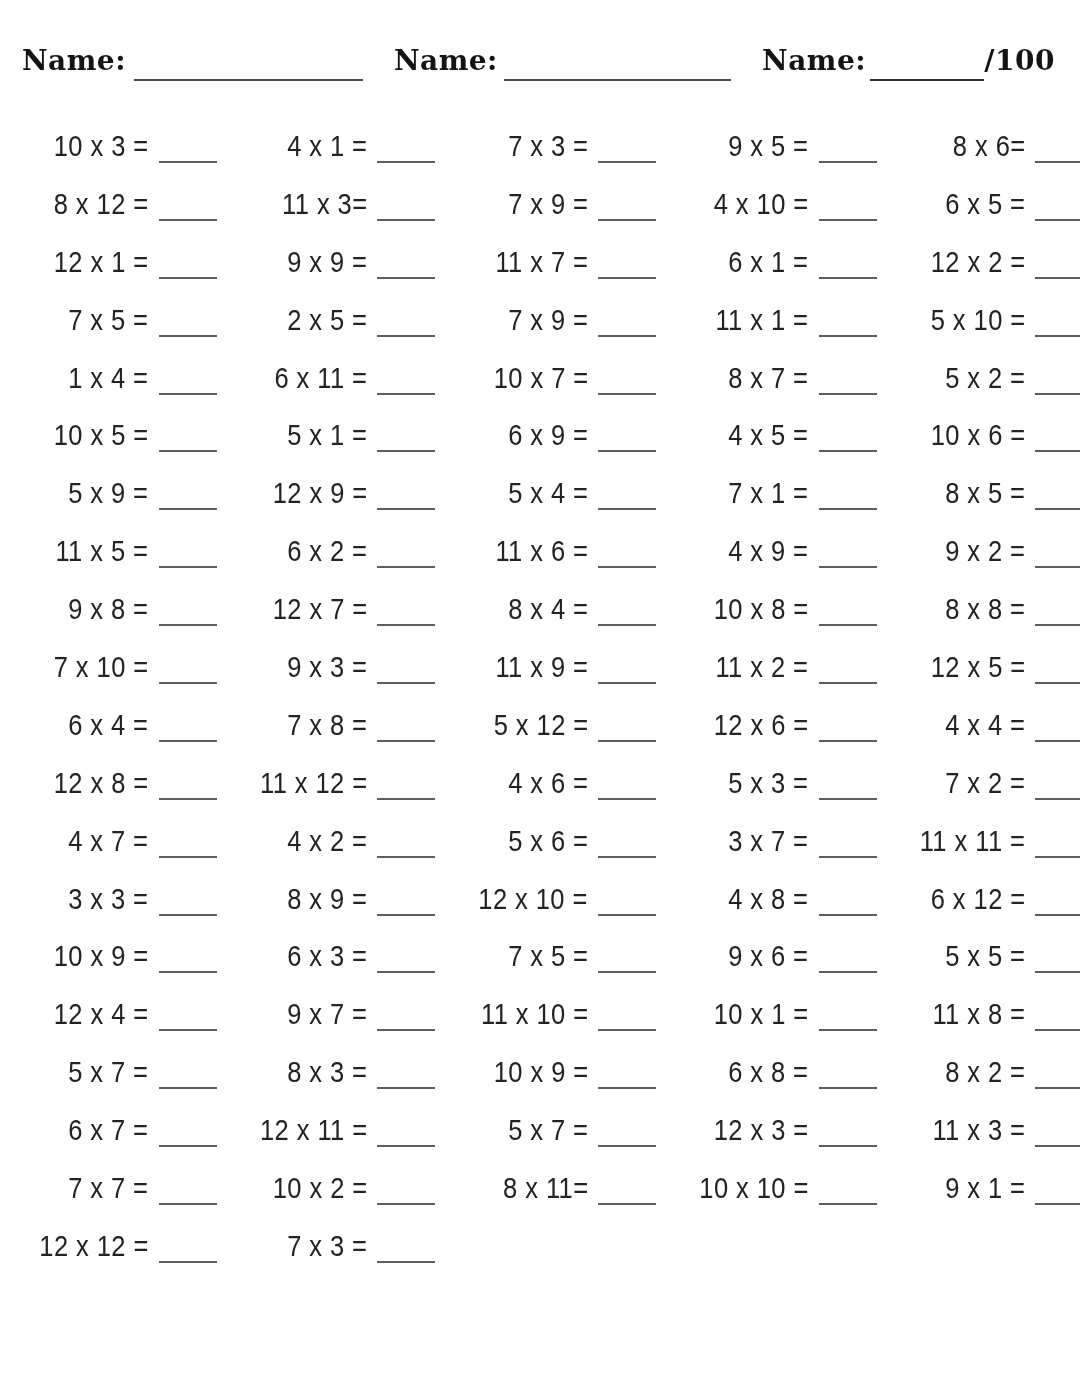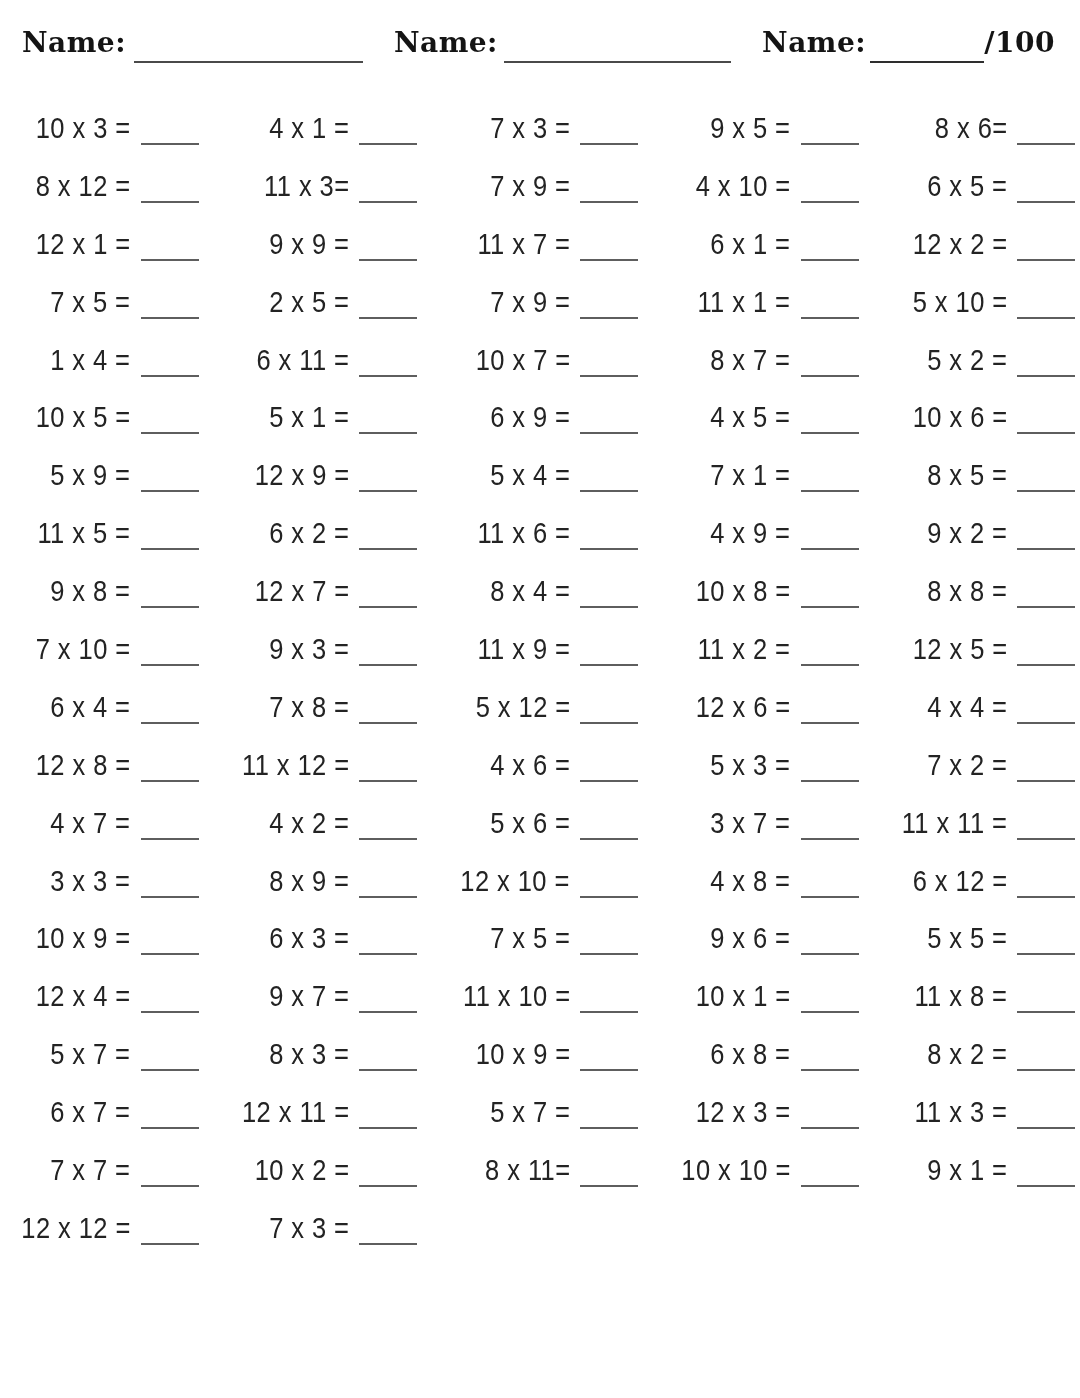--- a/index.html
+++ b/index.html
@@ -10,21 +10,21 @@
     background: #ffffff;
     overflow: hidden;
     color: #1f1f1f;
     font-family: "Liberation Sans", sans-serif;
   }
 
   
   .header {
     display: flex;
     align-items: baseline;
-    padding: 26px 25px 0 22px;
+    padding: 44px 25px 0 22px;
     font-family: "DejaVu Serif", serif;
     font-weight: 700;
     font-size: 28px;
     color: #141414;
     letter-spacing: 0.5px;
   }
   .hline {
     height: 0;
     border-bottom: 2px solid #4a4a4a;
     position: relative;
@@ -33,21 +33,21 @@
   }
   .hline.name-line  { width: 248px; margin-left: 8px; }
   .hline.date-line  { width: 246px; margin-left: 6px; }
   .hline.score-line { width: 124px; margin-left: 4px; border-bottom-color: #2e2e2e; }
   .hspacer1 { width: 34px; }
   .hspacer2 { width: 34px; }
 
   
   .grid {
     margin-top: 40px;
-    padding: 0 2px;
+    padding: 0 20px;
     display: grid;
     grid-template-columns: repeat(5, 1fr);
     grid-auto-rows: 57.9px;
     align-items: center;
     font-size: 30px;
   }
   .problem {
     display: flex;
     align-items: center;
     justify-content: flex-end;

